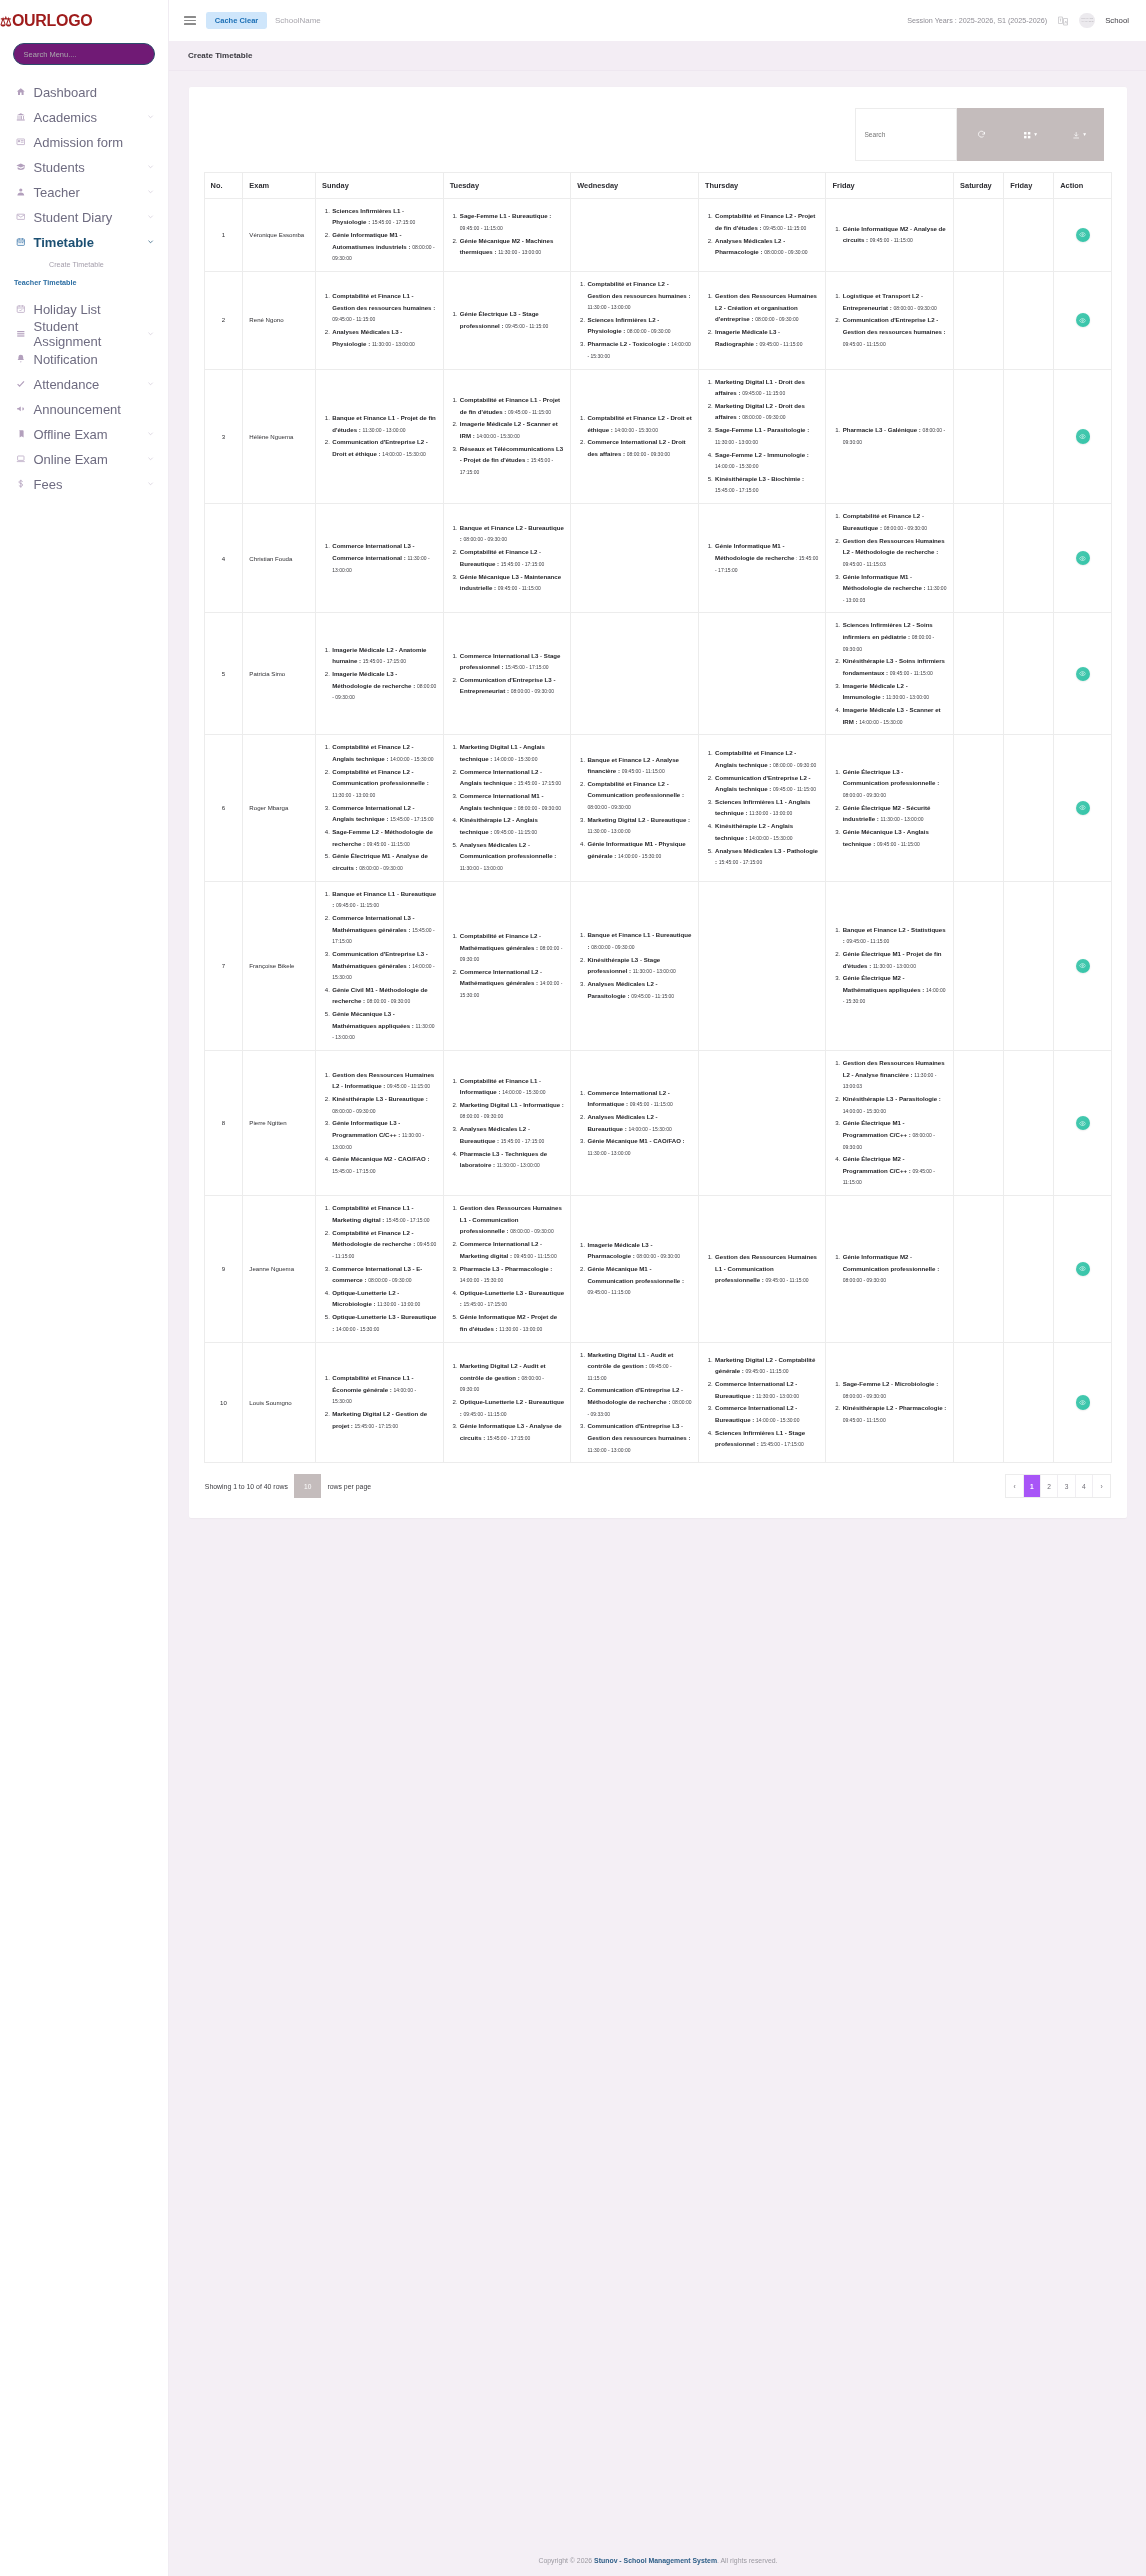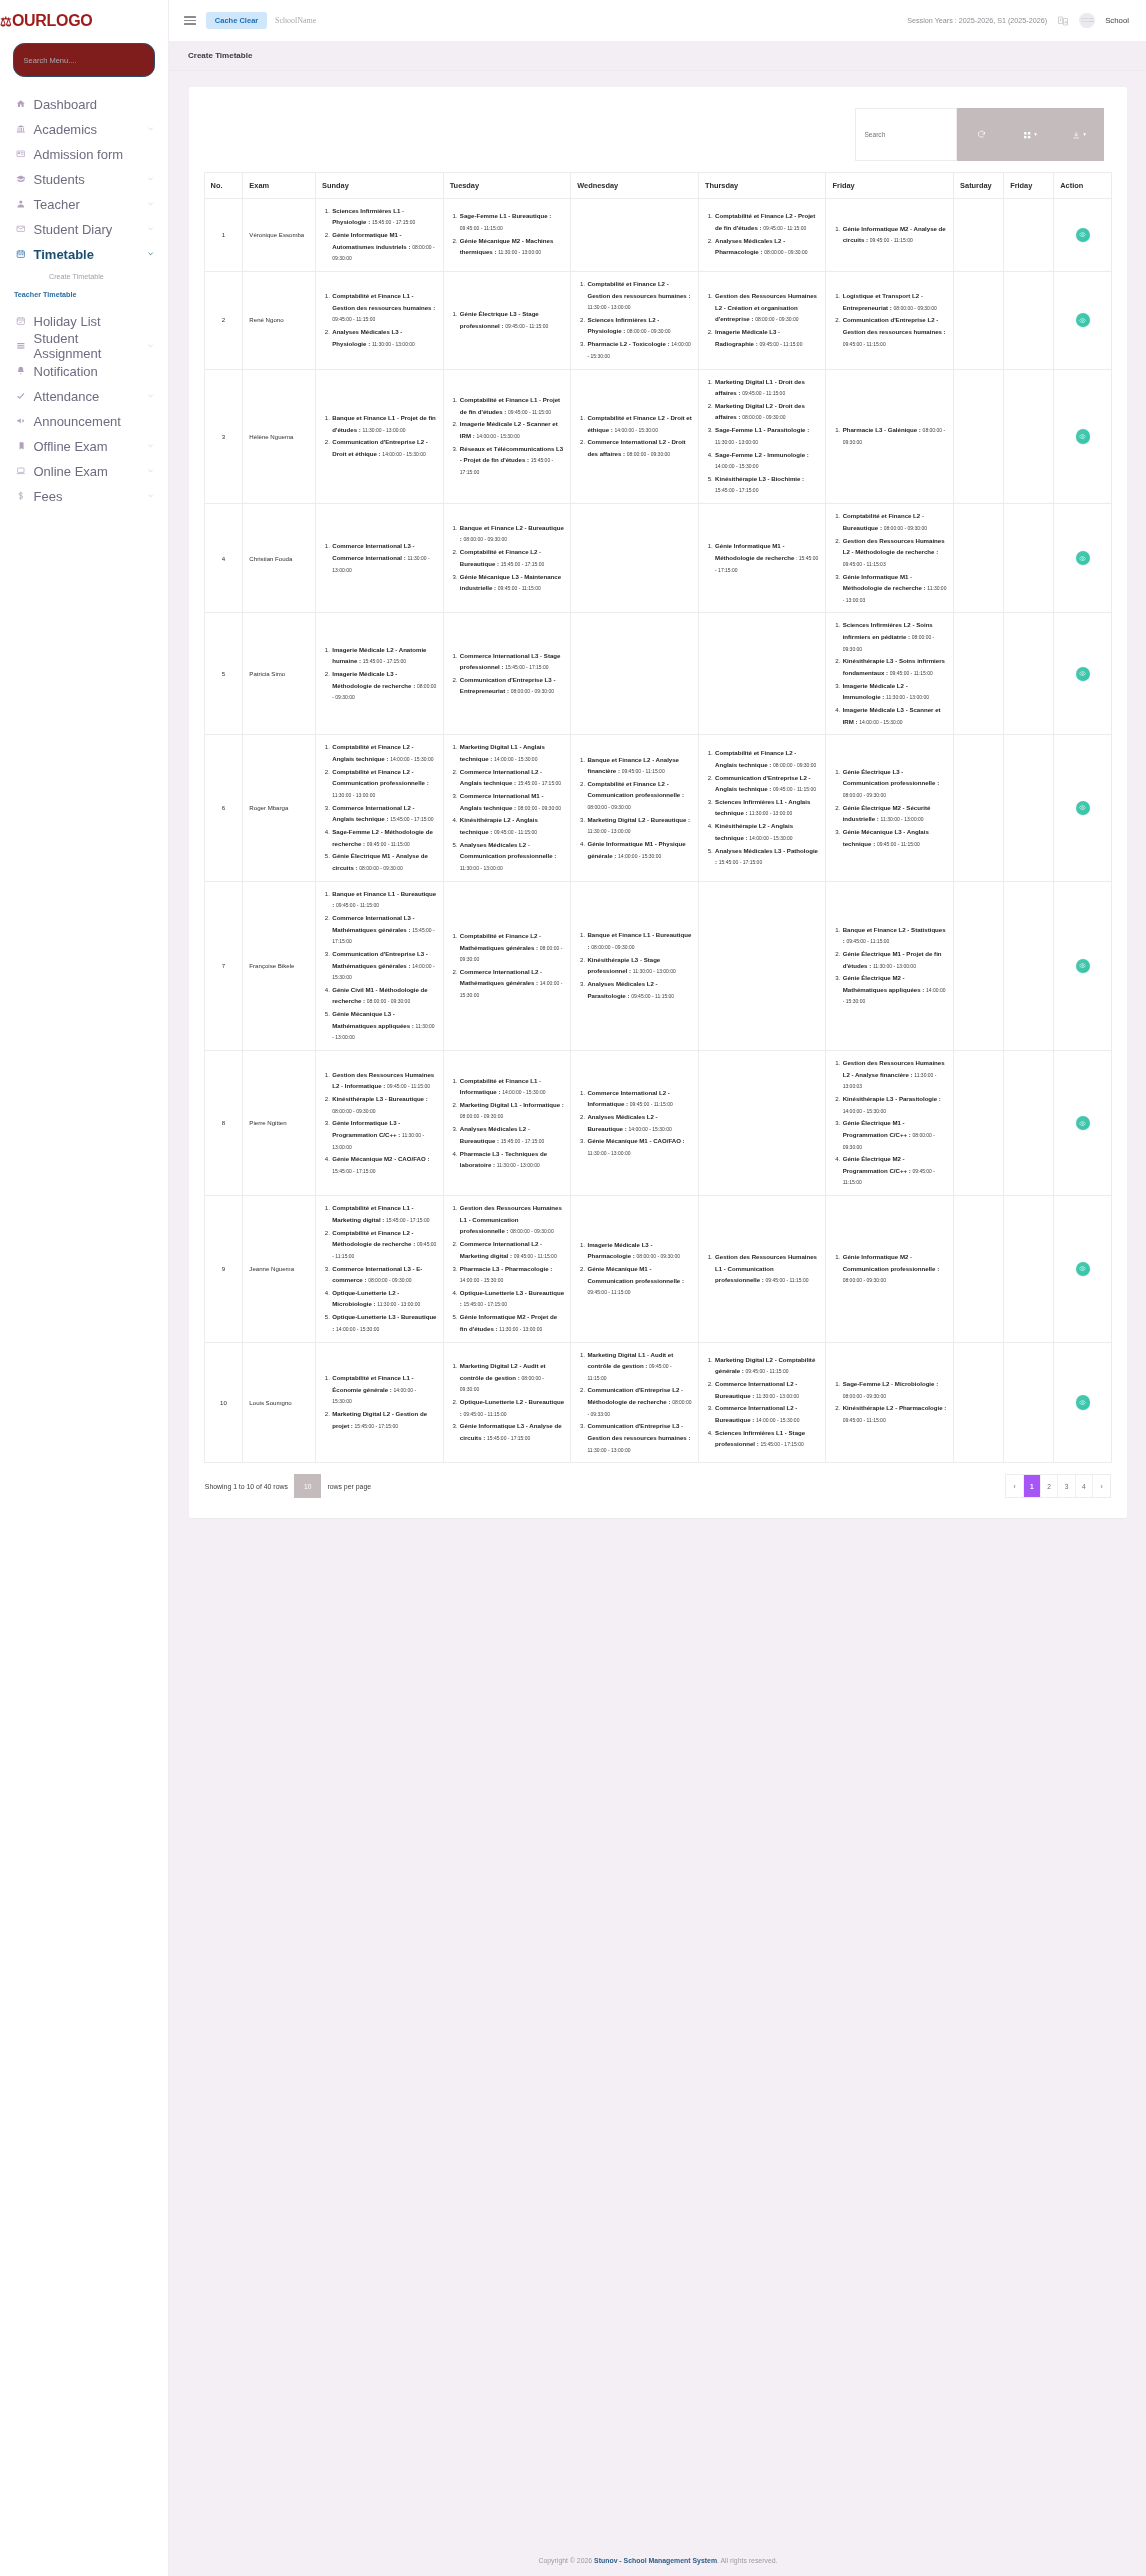--- a/index.html
+++ b/index.html
@@ -16,22 +16,22 @@
   
   .sidebar {
     width:169px; flex:0 0 169px; background:#ffffff;
     padding:0; position:relative; border-right:0.6px solid #f0ecf2;
   }
   .logo-wrap { height:41px; display:flex; align-items:center; justify-content:flex-start; }
   .logo { font-size:16px; font-weight:bold; letter-spacing:-0.3px; color:#9e1b1b; font-family:"Liberation Sans", sans-serif; }
   .logo .cup { color:#9e1b1b; font-size:13px; margin-right:0.6px; }
   .search-wrap { padding:0 13px 0 13px; margin-top:2.4px; }
   .search-menu {
-    width:100%; height:34px; border:0.6px solid #2c4c6b; border-radius:11.3px;
-    background:#7f1d1d; padding:0 9.6px; font-size:7.5px; color:#9a9a9a;
+    width:100%; height:22px; border:0.6px solid #2c4c6b; border-radius:11.3px;
+    background:#701a75; padding:0 9.6px; font-size:7.5px; color:#9a9a9a;
     display:flex; align-items:center; font-family:"Liberation Sans", sans-serif;
   }
   .search-menu::placeholder { color:#aaa9ad; }
   .nav { margin-top:14.3px; padding-bottom:36px; }
   .nav-item {
     display:flex; align-items:center; height:25px;
     padding:0 14.3px 0 15.5px; cursor:pointer; position:relative;
   }
   .nav-item .ico { width:18px; flex:0 0 18px; display:flex; align-items:center; color:#b3a0bd; }
   .nav-item .lbl { font-size:13px; color:#6e6b80; flex:1; }
@@ -49,21 +49,21 @@
     height:41px; background:#ffffff; display:flex; align-items:center;
     padding:0 18px 0 13px; gap:8.4px;
   }
   .burger { display:flex; flex-direction:column; gap:1.8px; cursor:pointer; padding:2.4px; }
   .burger span { display:block; width:11.3px; height:1.8px; background:#8b8b8b; border-radius:0.6px; }
   .cache-clear {
     background:#cfe6fb; color:#1b6fb5; font-weight:bold; font-size:7.5px;
     border:none; border-radius:2.4px; padding:4.2px 8.4px; cursor:pointer;
     font-family:"Liberation Sans", sans-serif;
   }
-  .school-name { font-size:8px; color:#a8a6ad;font-family:Liberation Serif, serif; }
+  .school-name { font-size:8px; color:#a8a6ad; }
   .topbar-right { margin-left:auto; display:flex; align-items:center; gap:10.2px; }
   .session-years { font-size:7.2px; color:#8f8d95; }
   .lang-icon { width:12px; height:12px; opacity:.55; cursor:pointer; }
   .avatar {
     width:15.5px; height:15.5px; border-radius:50%; background:#eceaee;
     display:flex; align-items:center; justify-content:center; font-size:2.4px;
     color:#b7b4ba; overflow:hidden; text-align:center; line-height:1.1;
   }
   .user-name { font-size:7.8px; color:#3d3b42; }
 

